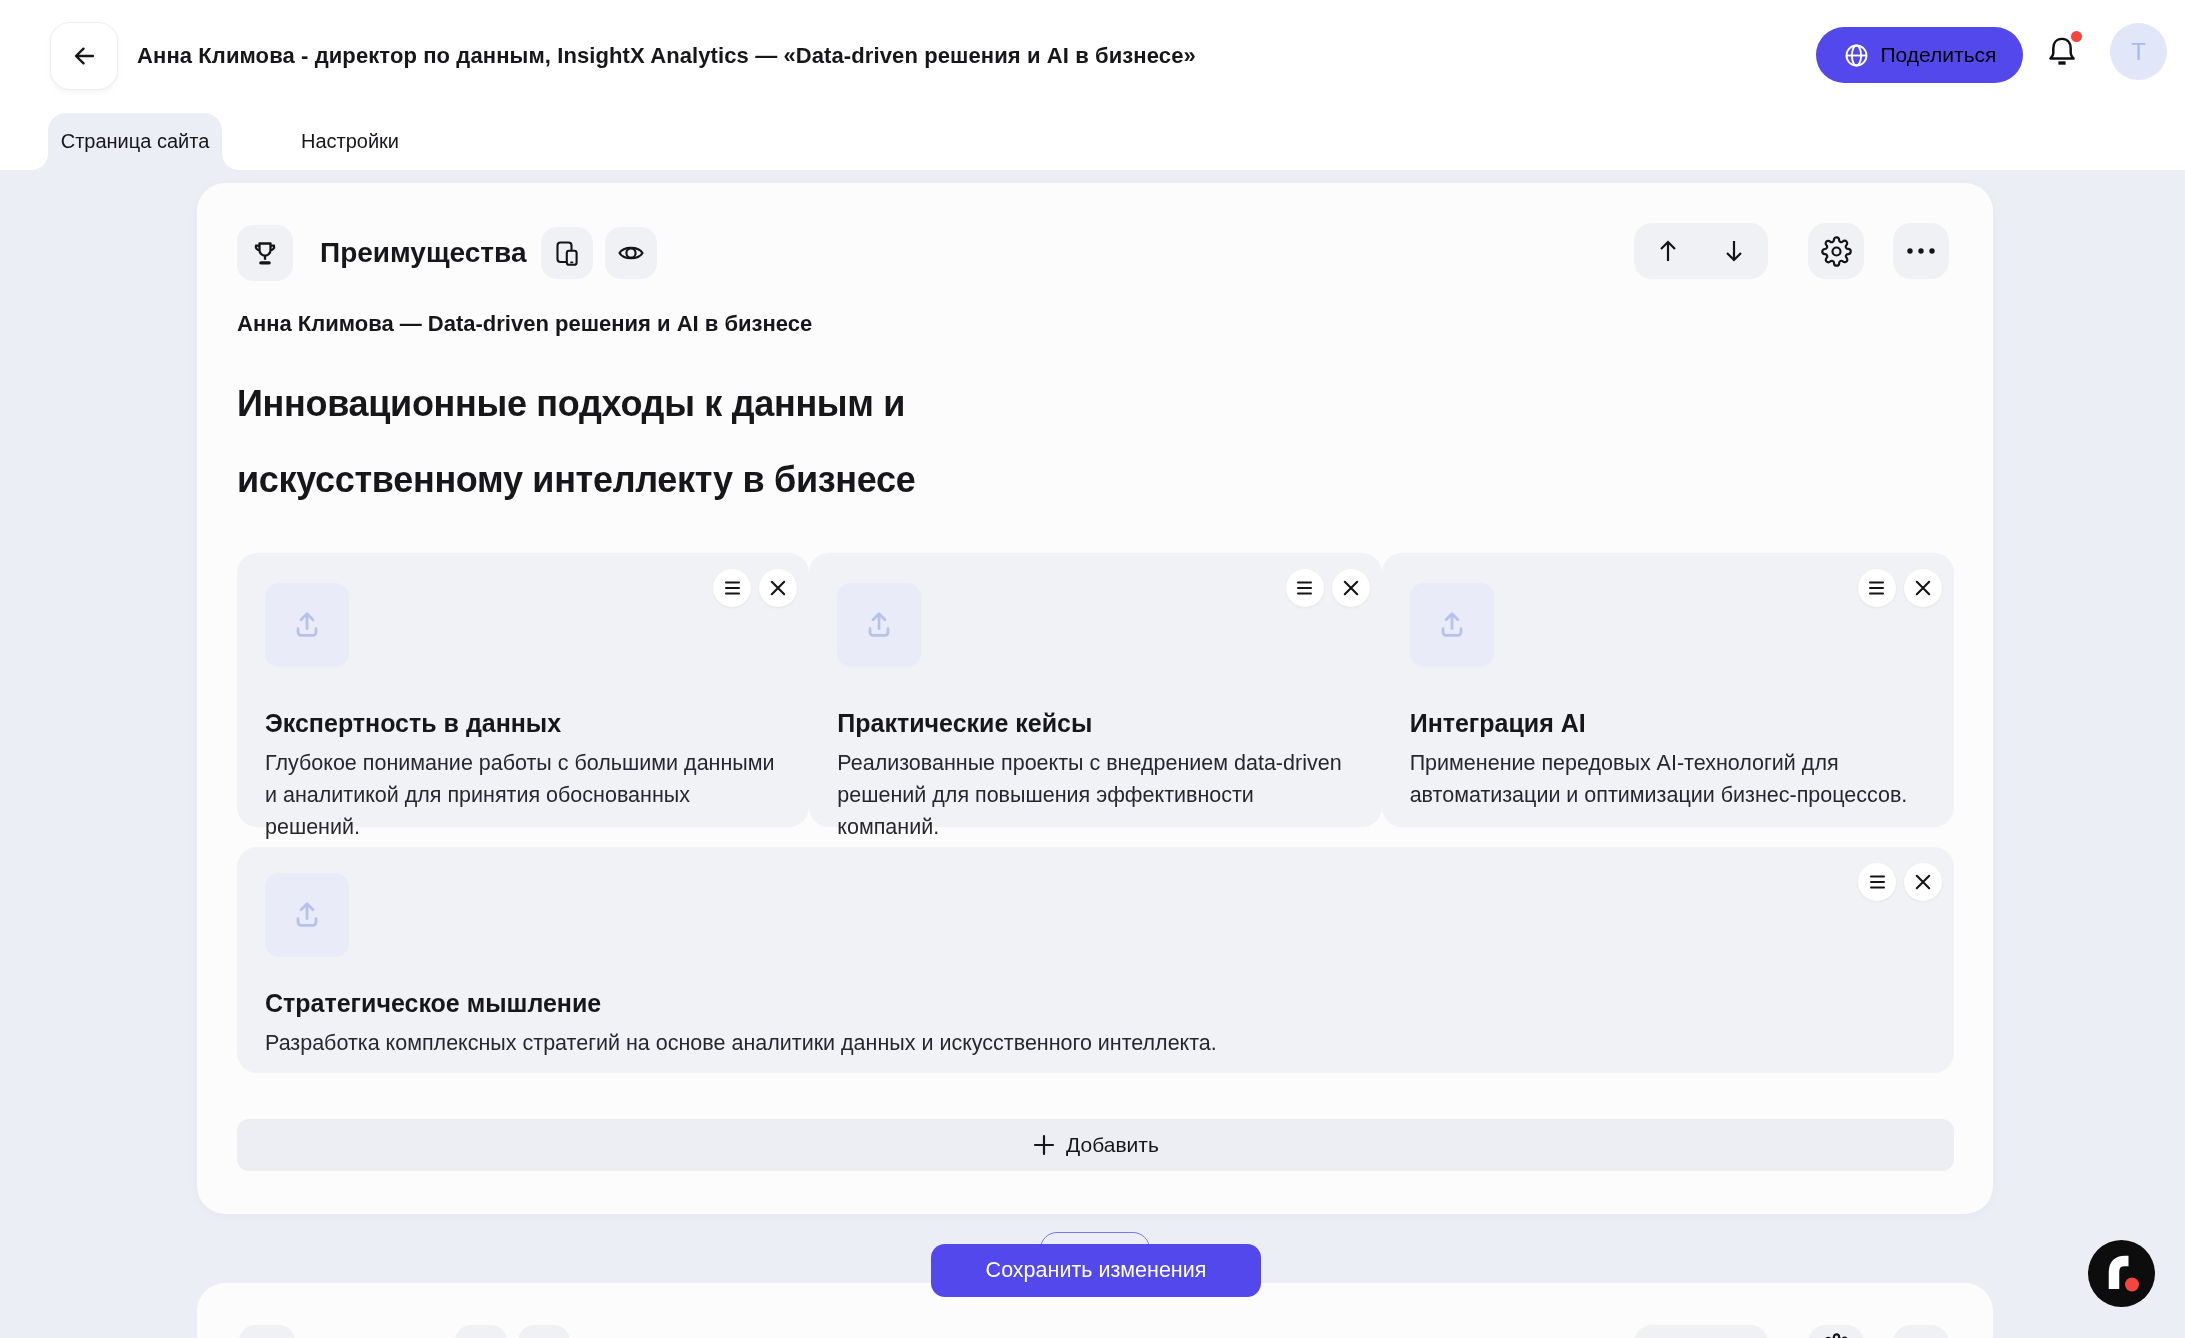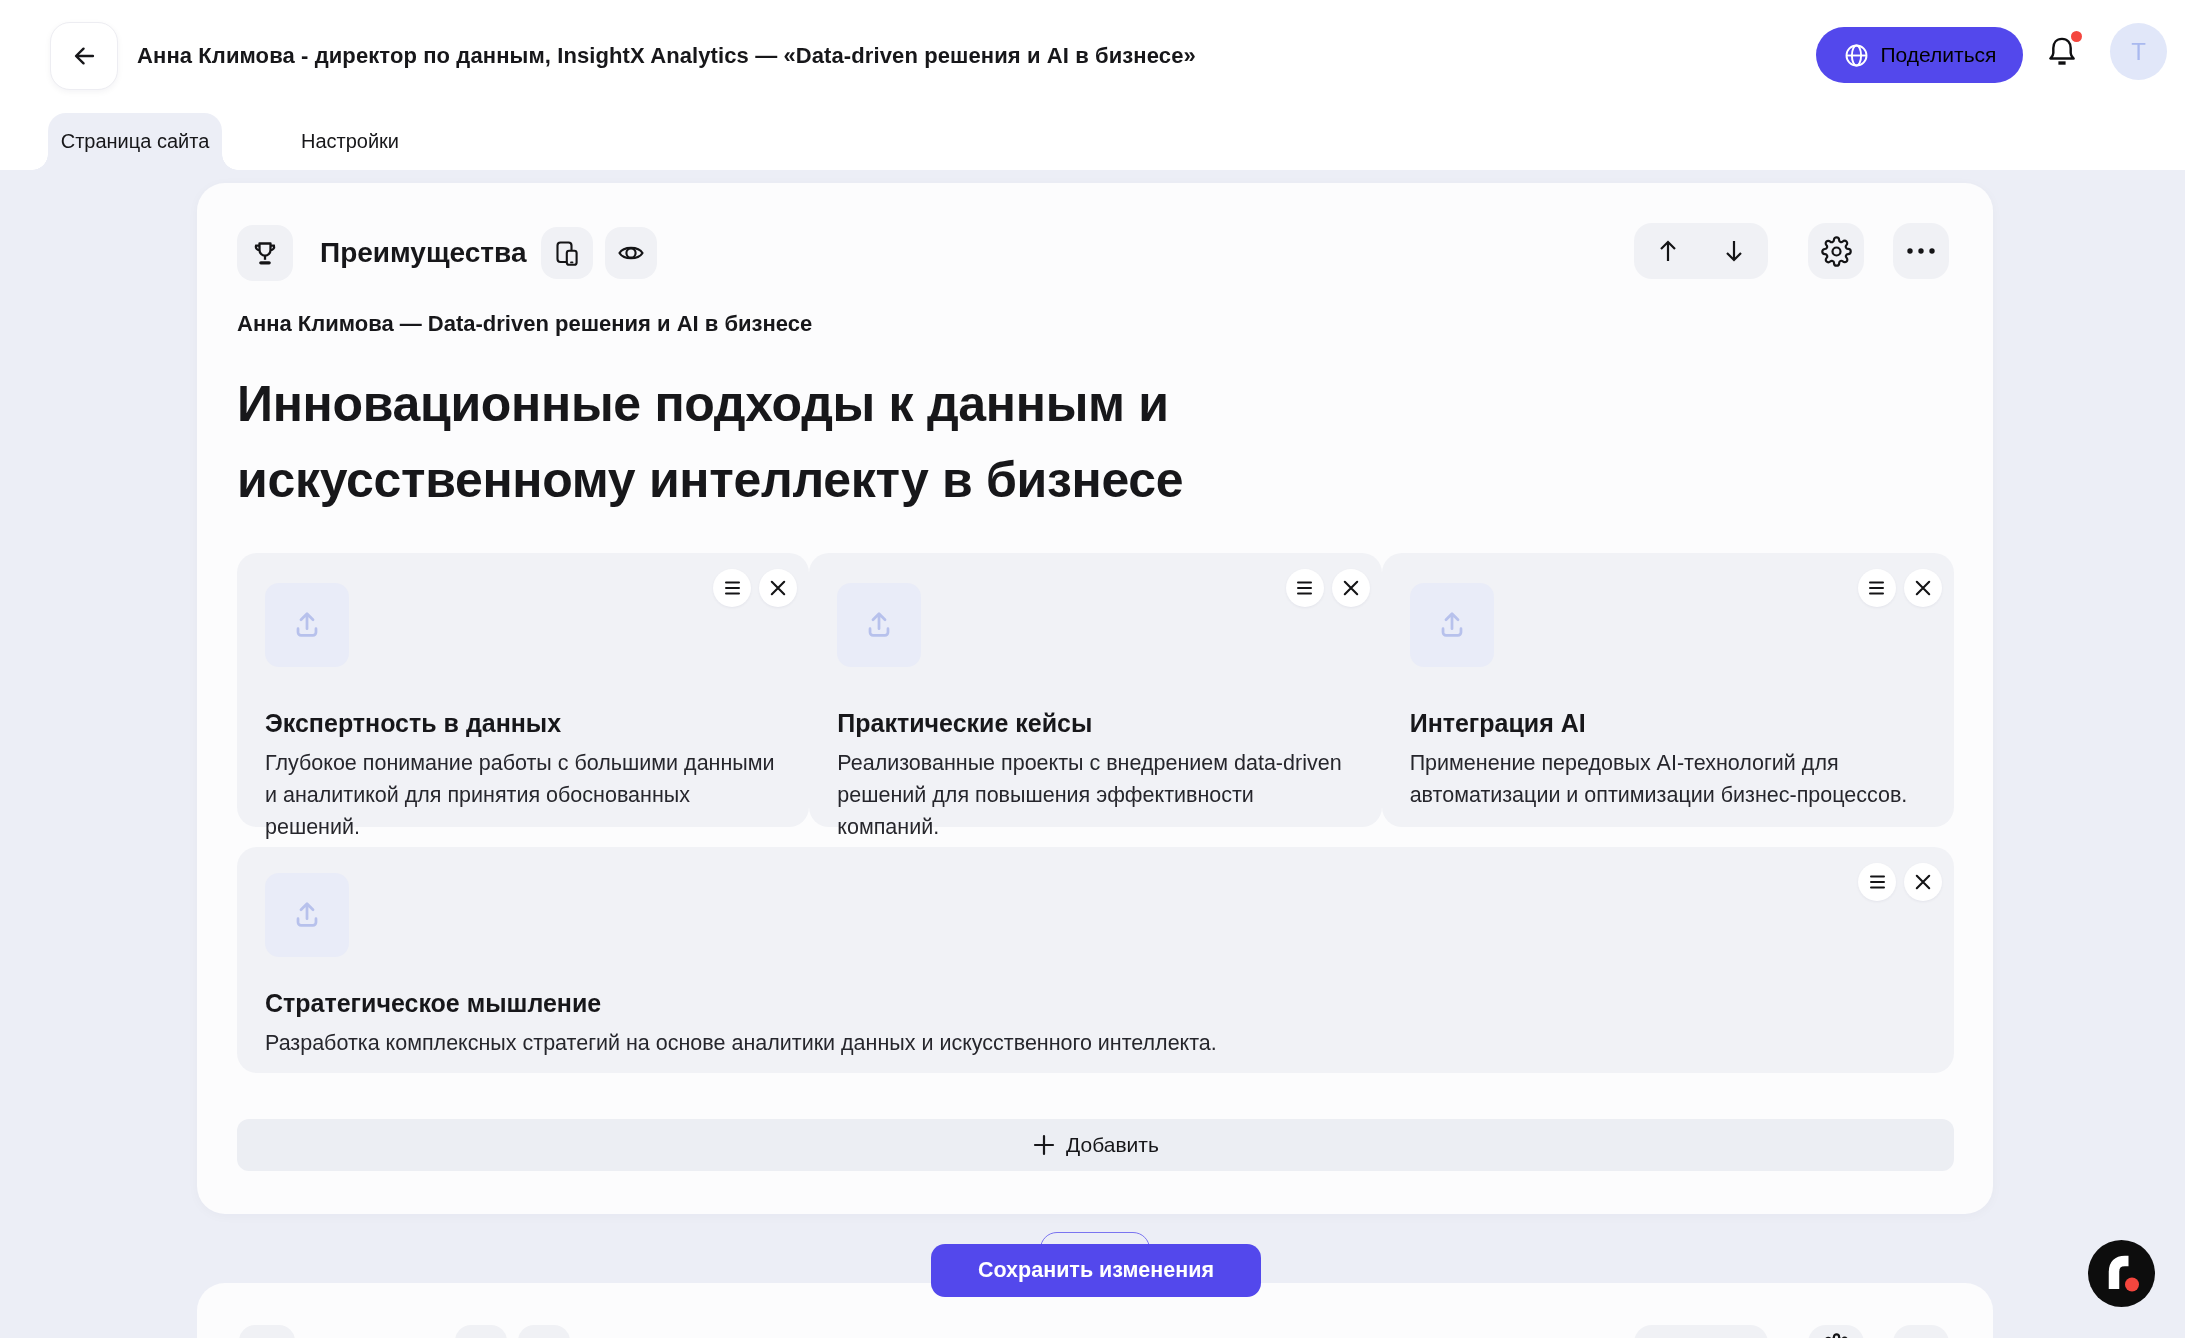--- a/index.html
+++ b/index.html
@@ -73,21 +73,21 @@
   .btn-eye    { left:408px; top:44px; width:52px; height:52px; }
   .updown-pill {
     position:absolute; left:1437px; top:40px; width:134px; height:56px; border-radius:18px;
     background:#f0f1f5; display:flex; align-items:center; justify-content:center; gap:38px;
   }
   .pill-half { cursor:pointer; display:flex; align-items:center; justify-content:center; }
   .btn-gear { left:1611px; top:40px; width:56px; height:56px; border-radius:18px; }
   .btn-more { left:1696px; top:40px; width:56px; height:56px; border-radius:18px; }
 
   .subtitle { position:absolute; left:40px; top:128px; font-size:22px; font-weight:600; white-space:nowrap; cursor:text; }
-  .big-title { position:absolute; left:40px; top:183px; font-size:50px; font-weight:600; line-height:76px; letter-spacing:-.3px; cursor:text; }
+  .big-title { position:absolute; left:40px; top:183px; font-size:36px; font-weight:600; line-height:76px; letter-spacing:-.3px; cursor:text; }
   .big-title span { display:block; }
 
   
   .cards-row { position:absolute; left:40px; top:370px; width:1717px; height:274px; display:flex; }
   .bcard { position:relative; flex:1 1 0; background:#f1f2f6; border-radius:20px; }
   .bcard-wide { position:absolute; left:40px; top:664px; width:1717px; height:226px; background:#f1f2f6; border-radius:20px; }
   .ph {
     position:absolute; left:28px; top:30px; width:84px; height:84px; border-radius:14px;
     background:#e9ecf8; display:flex; align-items:center; justify-content:center; cursor:pointer;
   }
@@ -112,21 +112,21 @@
 
   
   .plus-pill {
     position:absolute; left:1040px; top:1232px; width:110px; height:48px; border-radius:17px;
     border:1.5px solid #7a74f0; display:flex; align-items:center; justify-content:center;
     cursor:pointer; z-index:2;
   }
   .save-btn {
     position:absolute; left:931px; top:1244px; width:330px; height:53px; border-radius:14px;
     background:#5348ec; color:#fff; display:flex; align-items:center; justify-content:center;
-    font-size:21.5px; font-weight:700; cursor:pointer; z-index:3;
+    font-size:21.5px; font-weight:400; cursor:pointer; z-index:3;
   }
 
   .bottom-card {
     position:absolute; left:197px; top:1283px; width:1796px; height:120px;
     background:#fcfcfd; border-radius:28px; z-index:1;
   }
   .bc-tile { position:absolute; top:42px; background:#f0f1f5; border-radius:16px; cursor:pointer; }
   .bc-icon { left:42px;  width:56px; height:56px; }
   .bc-a    { left:258px; width:52px; height:52px; }
   .bc-b    { left:321px; width:52px; height:52px; }

